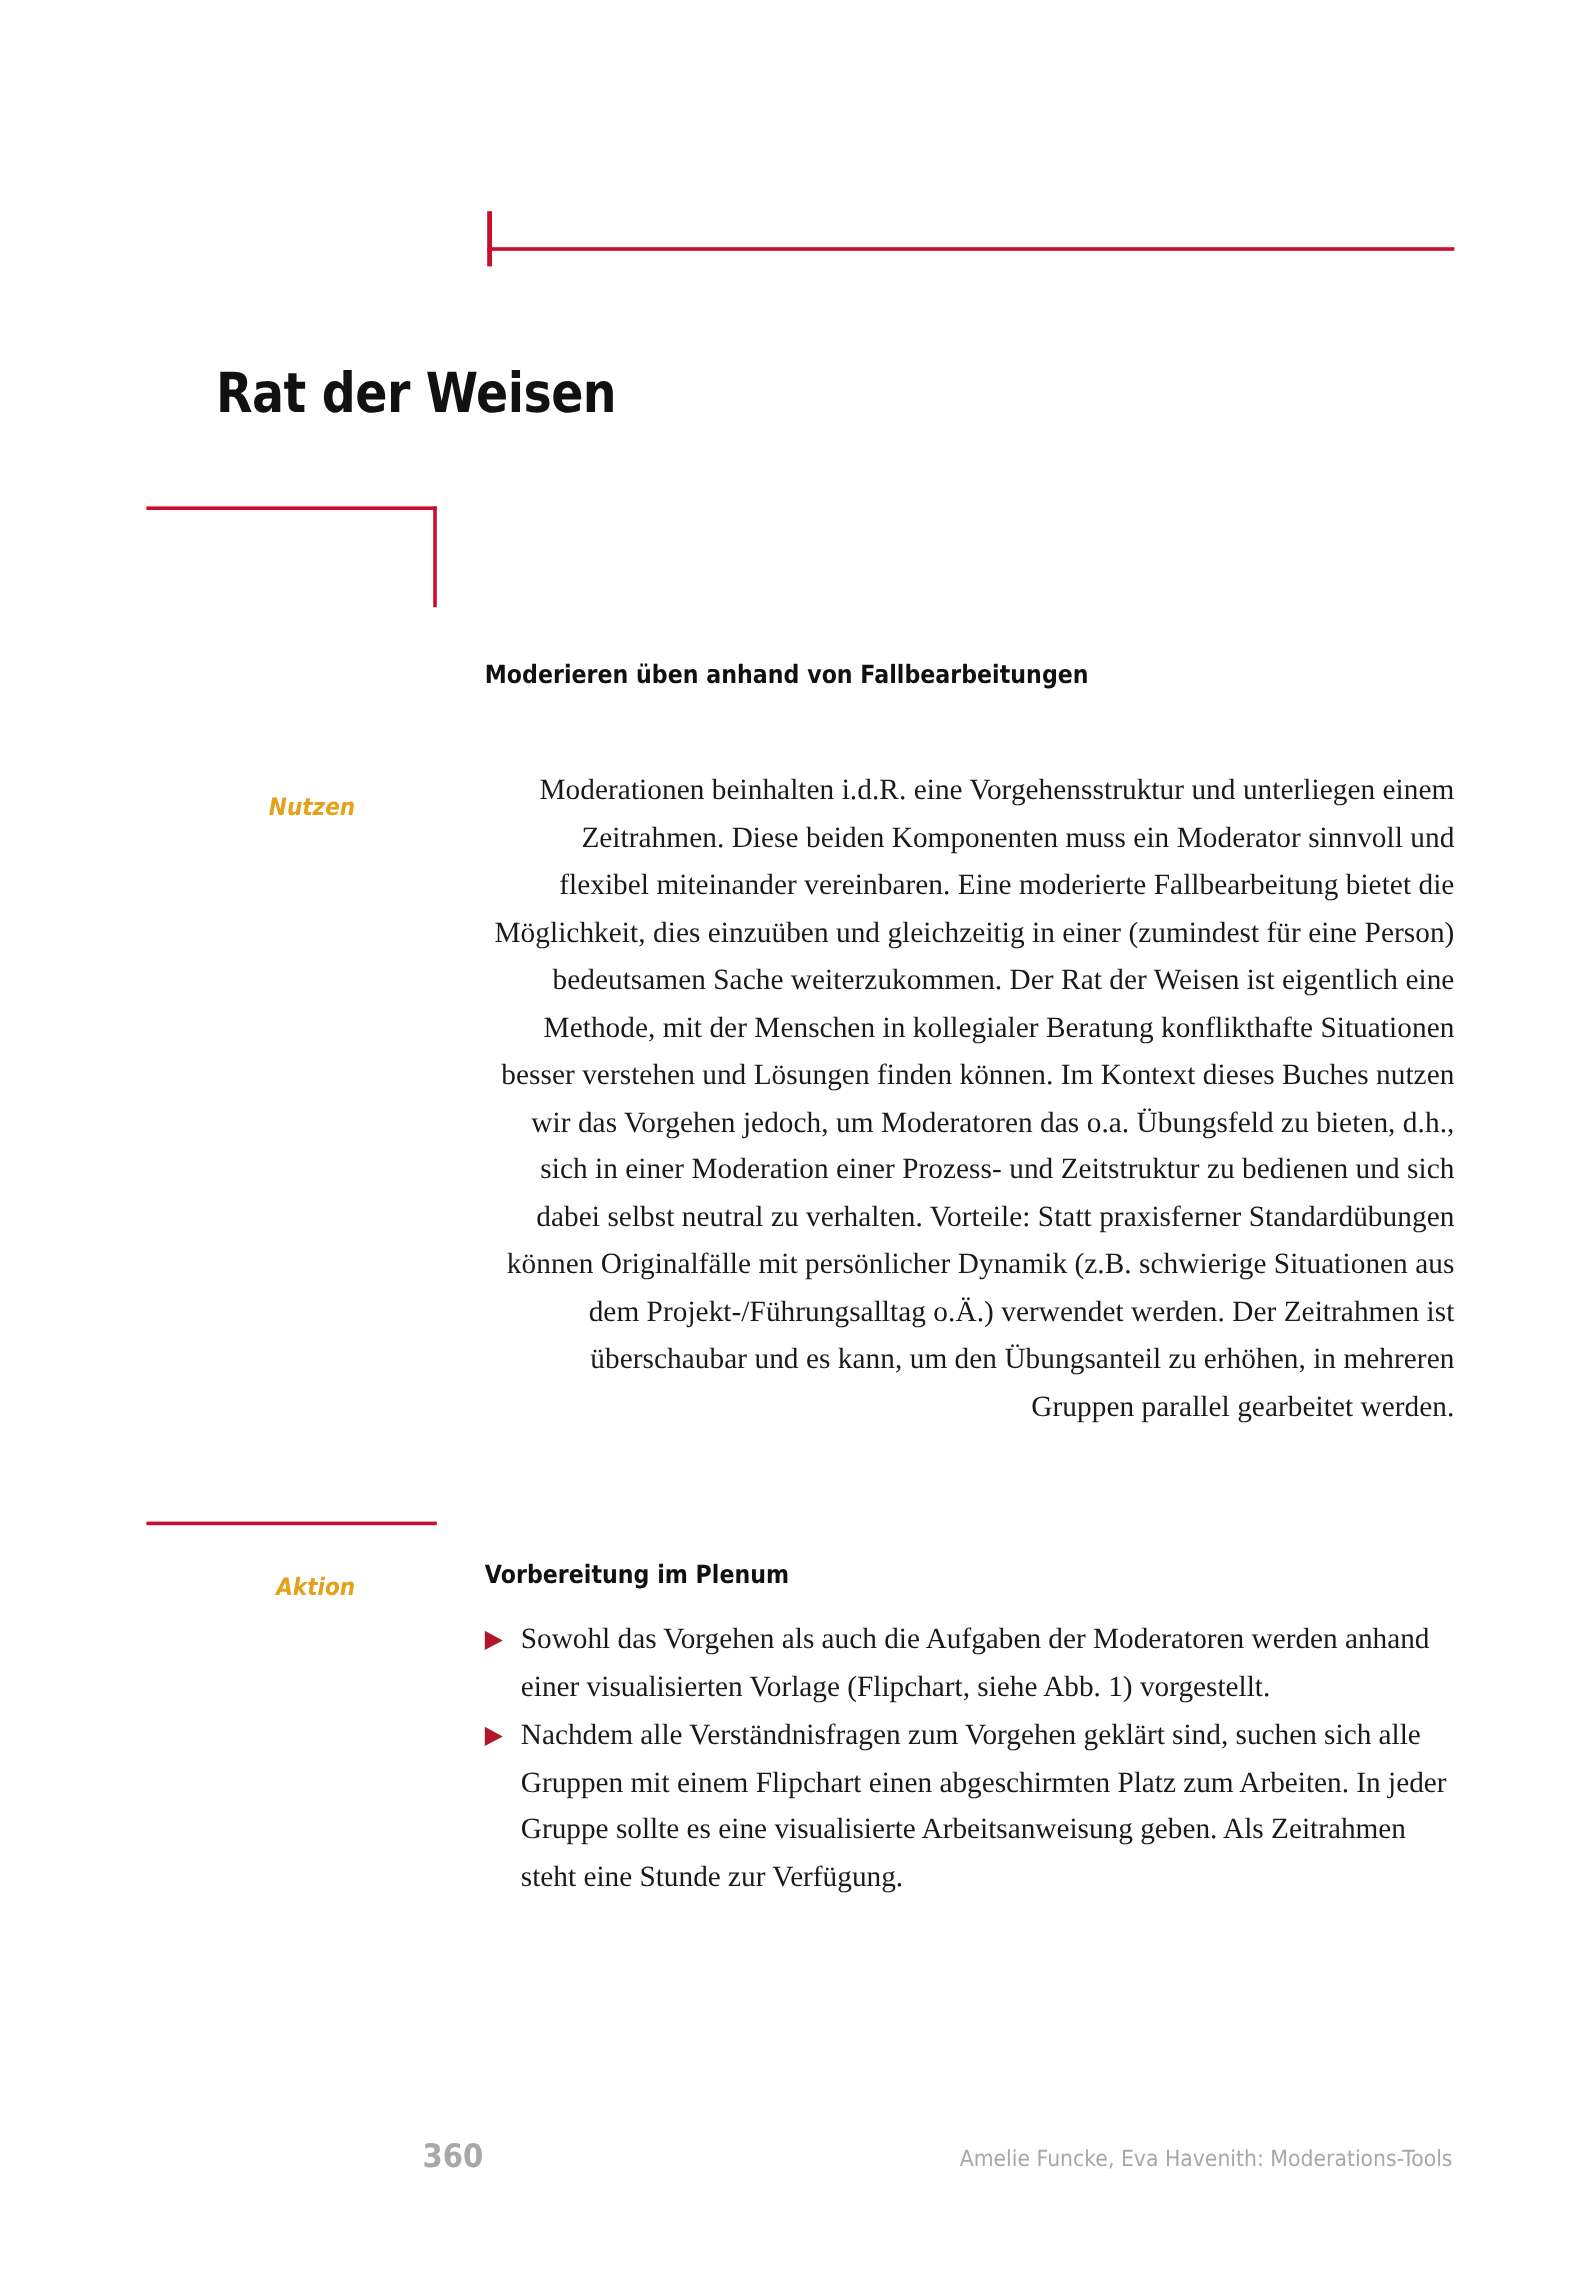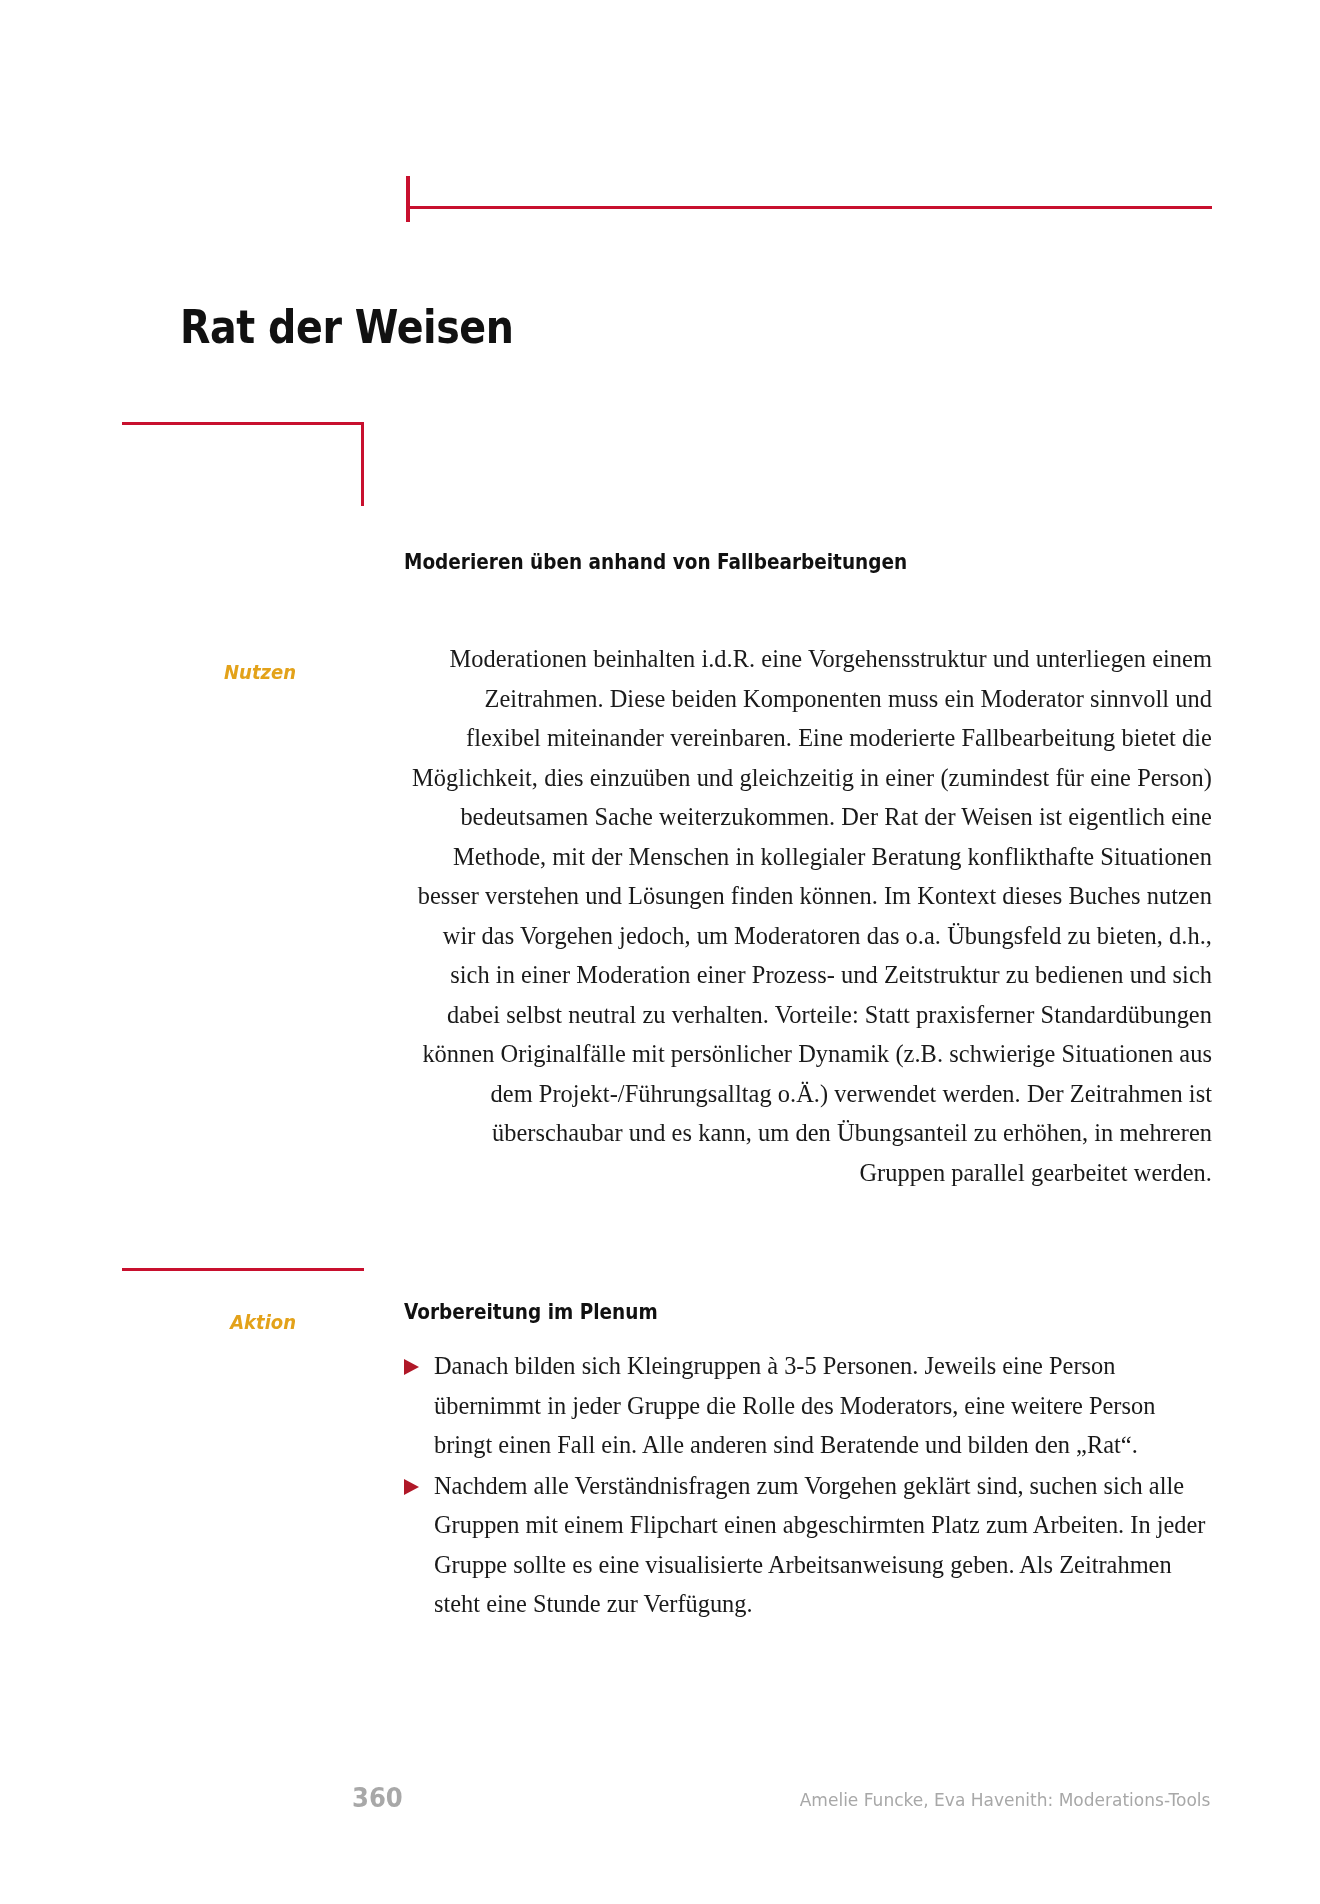--- a/index.html
+++ b/index.html
@@ -216,21 +216,21 @@
 
   <div class="rule-aktion"></div>
 
   <div class="margin-label label-aktion">Aktion</div>
 
   <div class="action-block">
     <div class="action-head">Vorbereitung im Plenum</div>
     <ul class="bullets">
       <li>
         <span class="tri"></span>
-        <span>Danach bilden sich Kleingruppen à 3-5 Personen. Jeweils eine Person übernimmt in jeder Gruppe die Rolle des Moderators, eine weitere Person bringt einen Fall ein. Alle anderen sind Beratende und bilden den „Rat“.</span>
+        <span>Sowohl das Vorgehen als auch die Aufgaben der Moderatoren werden anhand einer visualisierten Vorlage (Flipchart, siehe Abb. 1) vorgestellt.</span>
       </li>
       <li>
         <span class="tri"></span>
         <span>Nachdem alle Verständnisfragen zum Vorgehen geklärt sind, suchen sich alle Gruppen mit einem Flipchart einen abgeschirmten Platz zum Arbeiten. In jeder Gruppe sollte es eine visualisierte Arbeitsanweisung geben. Als Zeitrahmen steht eine Stunde zur Verfügung.</span>
       </li>
     </ul>
   </div>
 
   <div class="footer-page">360</div>
   <div class="footer-credit">Amelie Funcke, Eva Havenith: Moderations-Tools</div>

